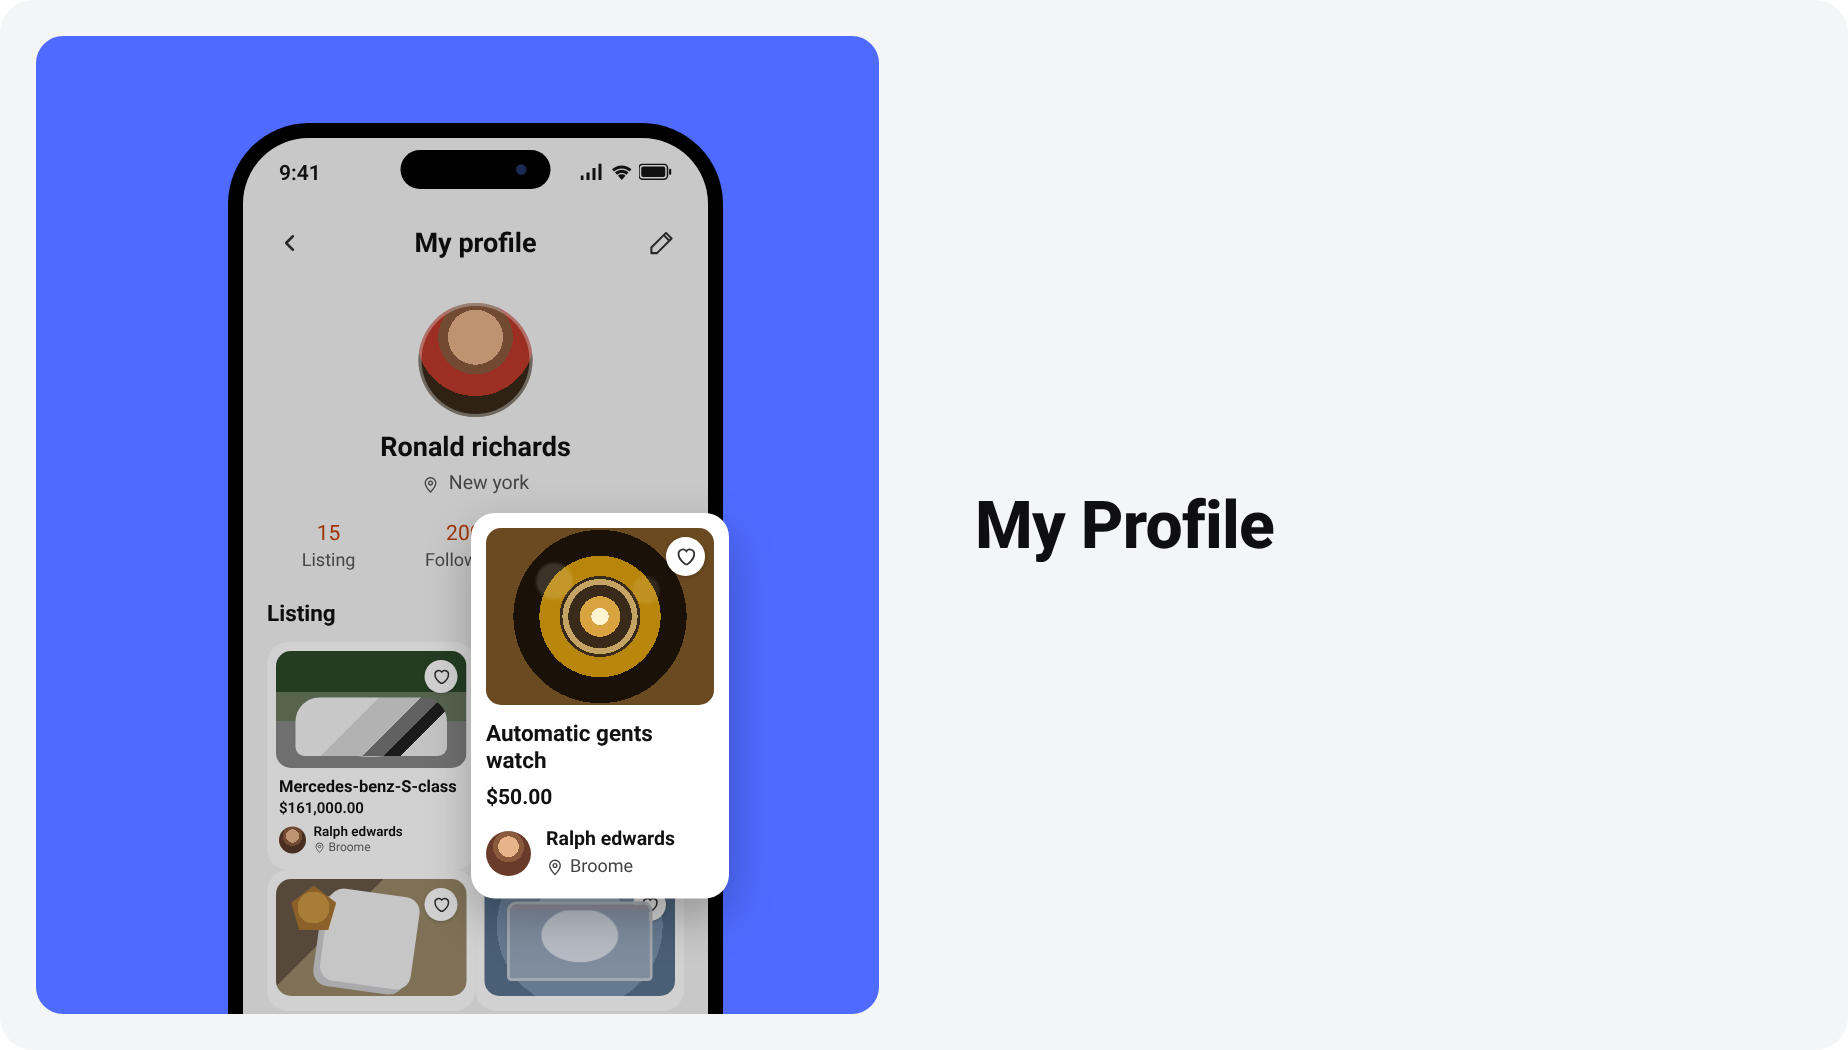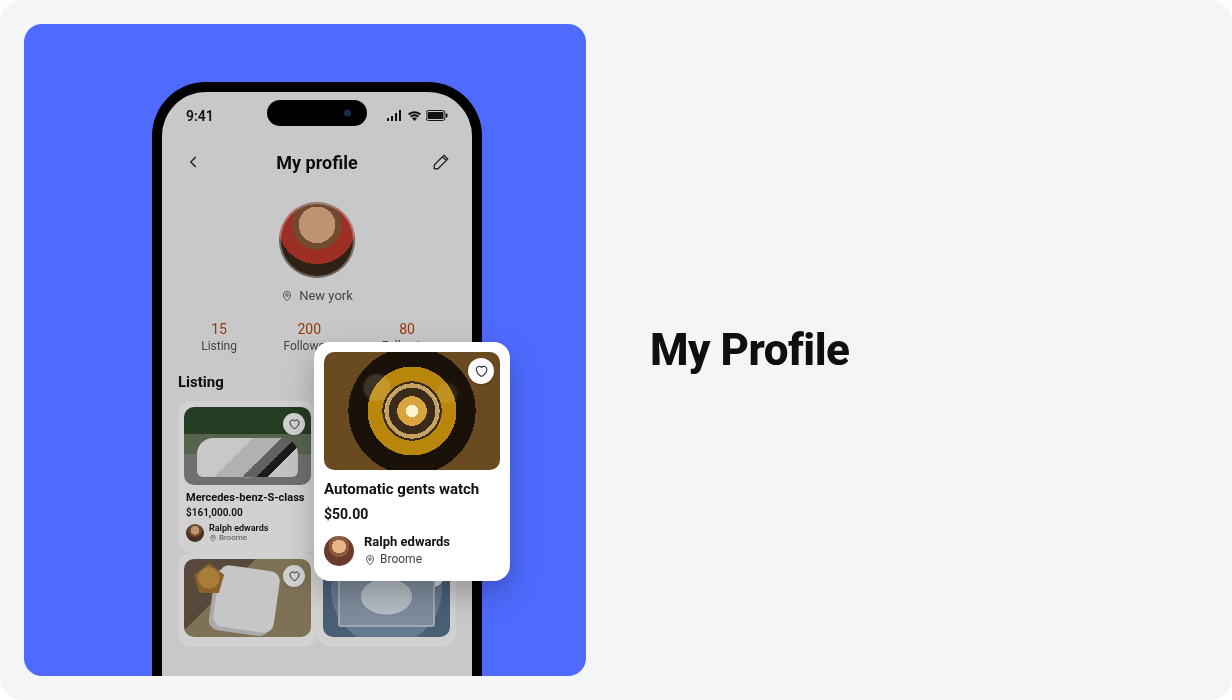--- a/index.html
+++ b/index.html
@@ -181,21 +181,21 @@
       linear-gradient(to bottom,#aab 0 8%,transparent 8%),
       radial-gradient(ellipse 45% 60% at 50% 42%, #dde6ef 0 60%, #9aabc0 62% 100%);
     border: 2px solid #c7ccd3;
     border-radius: 6px 6px 3px 3px;
   }
 
   
   .popout {
     position:absolute;
     left: 290px; top: 318px;
-    width: 196px;
+    width: 172px;
     background:#fff;
     border-radius:16px;
     padding: 10px 10px 14px;
     box-shadow: 0 12px 30px rgba(0,0,0,0.25);
     z-index: 100;
   }
   .pop-img {
     width:100%; height:118px; border-radius:10px; position:relative; overflow:hidden;
     background: radial-gradient(circle at 50% 50%, #fff3d0 0 6%, #d9a340 6% 14%, #3a2a1a 14% 28%, #b8860b 28% 42%, #1a1208 42% 60%, #6a4a20 60% 100%);
   }
@@ -299,20 +299,21 @@
               </div>
               <div class="pg-title">My profile</div>
               <div class="icon-btn">
                 <svg width="18" height="18" viewBox="0 0 24 24">
                     <path fill="none" stroke="#333" stroke-width="1.8" stroke-linecap="round" stroke-linejoin="round" d="M14 5l5 5L8 21H3v-5L14 5z M14 5l2-2 5 5-2 2"></path>
                   </svg>
               </div>
             </div>
 
             <div class="avatar-lg"></div>
+            <div class="profile-name">Ronald richards</div>
             <div class="profile-loc">
               <svg class="pin-ico" viewBox="0 0 24 24">
                   <path fill="none" stroke="#555" stroke-width="1.8" d="M12 22s7-7 7-12a7 7 0 10-14 0c0 5 7 12 7 12z"></path>
                   <circle cx="12" cy="10" r="2.5" fill="none" stroke="#555" stroke-width="1.8"></circle>
                 </svg>
               <span>New york</span>
             </div>
 
             <div class="stats-row">
               <div class="stat">

